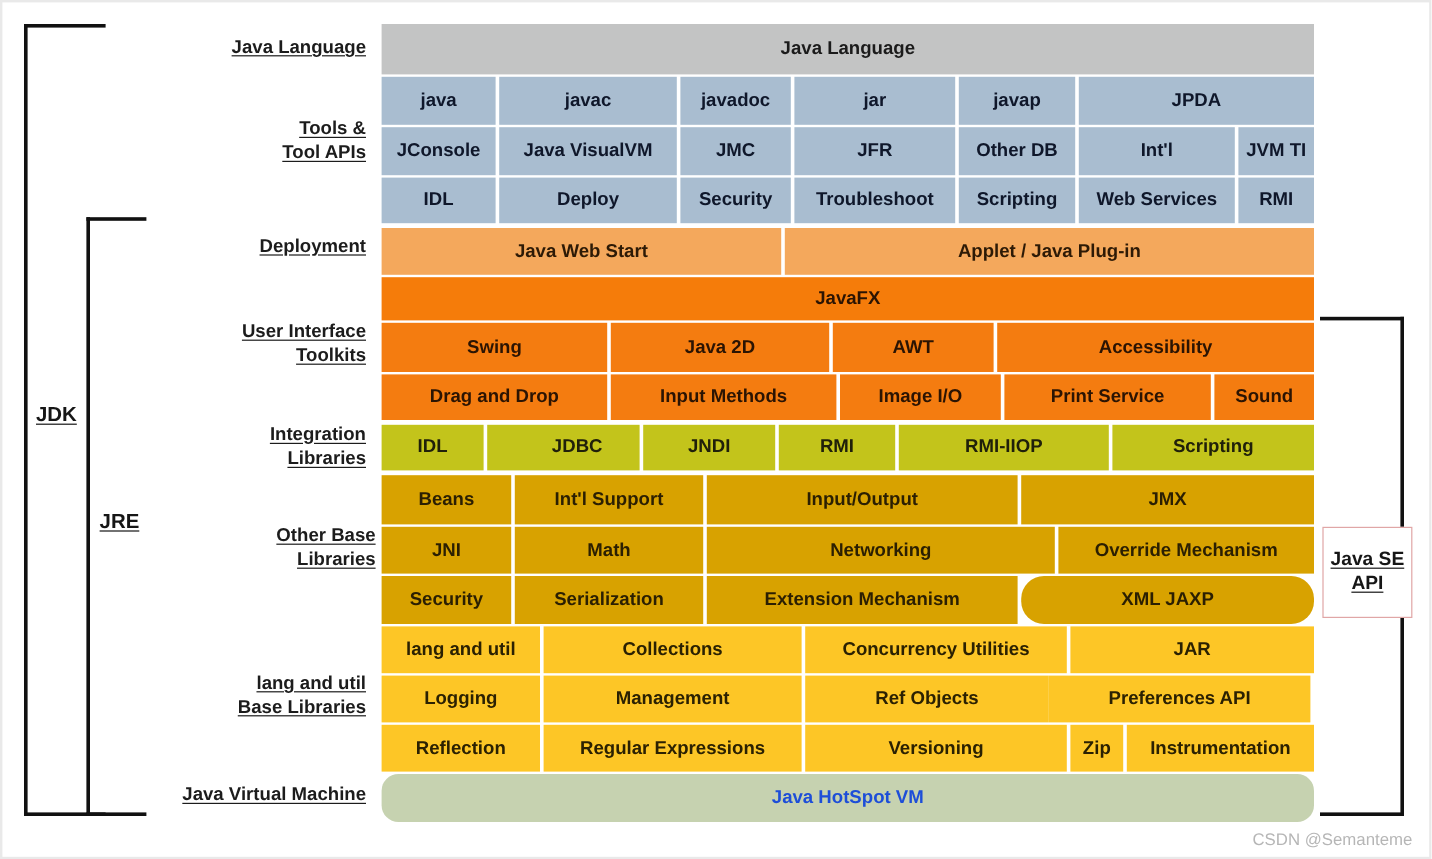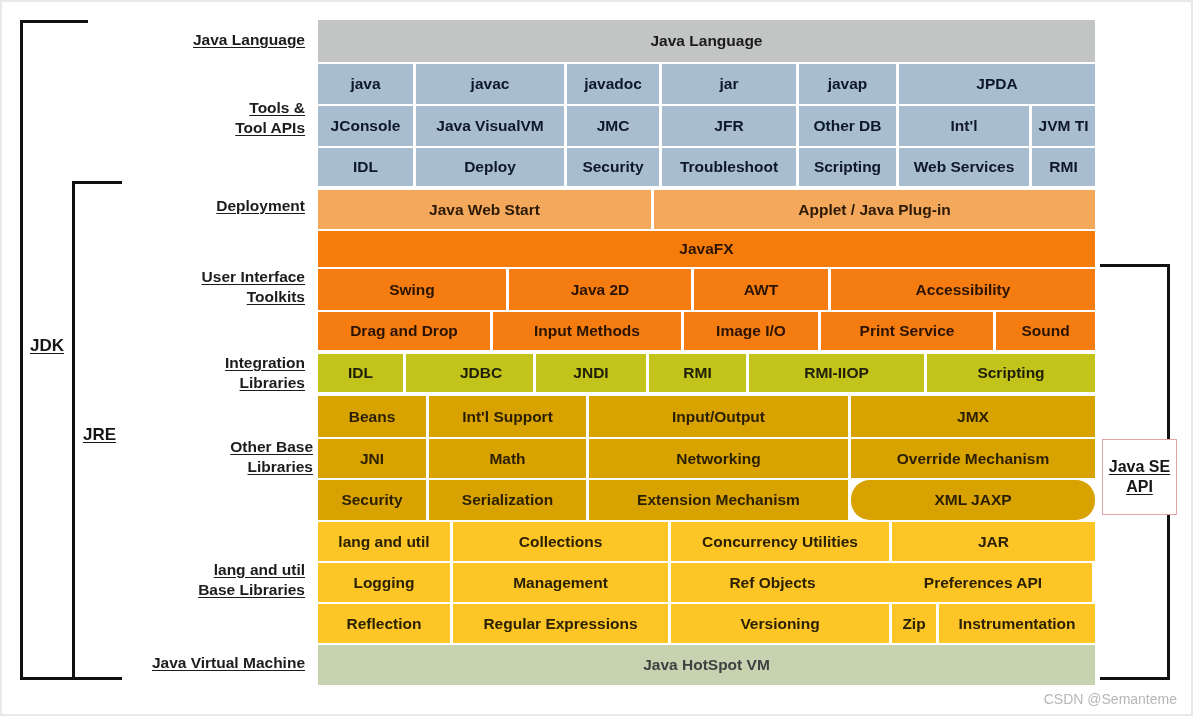--- a/index.html
+++ b/index.html
@@ -87,21 +87,21 @@
   .cell.gap { margin-right: 3px; }
 
   .c-lang    { background: #c3c4c4; color: #1b1b1b; }
   .c-tool    { background: #a9bdd0; color: #0f172a; }
   .c-deploy  { background: #f4a85c; color: #2d1a06; }
   .c-fx      { background: #f57c0a; color: #2b1403; }
   .c-ui      { background: #f47c10; color: #2b1403; }
   .c-integ   { background: #c3c41b; color: #20200a; }
   .c-other   { background: #d8a200; color: #2b1f02; }
   .c-lut     { background: #fdc626; color: #2b2102; }
-  .c-vm      { background: #c6d2b0; color: #404040; }
+  .c-vm      { background: #c6d2b0; color: #1d4ed8; border-radius: 14px; }
 
   .watermark {
     position: absolute;
     right: 14px; bottom: 7px;
     font-size: 14px;
     color: #b6b6b6;
     font-family: "Liberation Sans", sans-serif;
   }
 </style>
 </head>
@@ -201,21 +201,21 @@
   </div>
 
   <div class="band" style="left:316px; top:267px; width:777px; height:41px;">
     <div class="cell c-ui gap" style="width:188px;">Swing</div>
     <div class="cell c-ui gap" style="width:182px;">Java 2D</div>
     <div class="cell c-ui gap" style="width:134px;">AWT</div>
     <div class="cell c-ui" style="flex:1 1 auto;">Accessibility</div>
   </div>
 
   <div class="band" style="left:316px; top:310px; width:777px; height:38px;">
-    <div class="cell c-ui gap" style="width:172px;">Drag and Drop</div>
+    <div class="cell c-ui gap" style="width:188px;">Drag and Drop</div>
     <div class="cell c-ui gap" style="width:188px;">Input Methods</div>
     <div class="cell c-ui gap" style="width:134px;">Image I/O</div>
     <div class="cell c-ui gap" style="width:172px;">Print Service</div>
     <div class="cell c-ui" style="flex:1 1 auto;">Sound</div>
   </div>
 
   <div class="band" style="left:316px; top:352px; width:777px; height:38px;">
     <div class="cell c-integ gap" style="width:85px;">IDL</div>
     <div class="cell c-integ gap" style="width:127px;padding-left:25px;">JDBC</div>
     <div class="cell c-integ gap" style="width:110px;">JNDI</div>
@@ -227,21 +227,21 @@
   <div class="band" style="left:316px; top:394px; width:777px; height:41px;">
     <div class="cell c-other gap" style="width:108px;">Beans</div>
     <div class="cell c-other gap" style="width:157px;">Int'l Support</div>
     <div class="cell c-other gap" style="width:259px;">Input/Output</div>
     <div class="cell c-other" style="flex:1 1 auto;">JMX</div>
   </div>
 
   <div class="band" style="left:316px; top:437px; width:777px; height:39px;">
     <div class="cell c-other gap" style="width:108px;">JNI</div>
     <div class="cell c-other gap" style="width:157px;">Math</div>
-    <div class="cell c-other gap" style="width:259px;">Networking</div>
+    <div class="cell c-other gap" style="width:290px;">Networking</div>
     <div class="cell c-other" style="flex:1 1 auto;">Override Mechanism</div>
   </div>
 
   <div class="band" style="left:316px; top:478px; width:777px; height:40px;">
     <div class="cell c-other gap" style="width:108px;">Security</div>
     <div class="cell c-other gap" style="width:157px;">Serialization</div>
     <div class="cell c-other gap" style="width:259px;">Extension Mechanism</div>
     <div class="cell c-other" style="flex:1 1 auto;border-radius:19px;">XML JAXP</div>
   </div>
 

